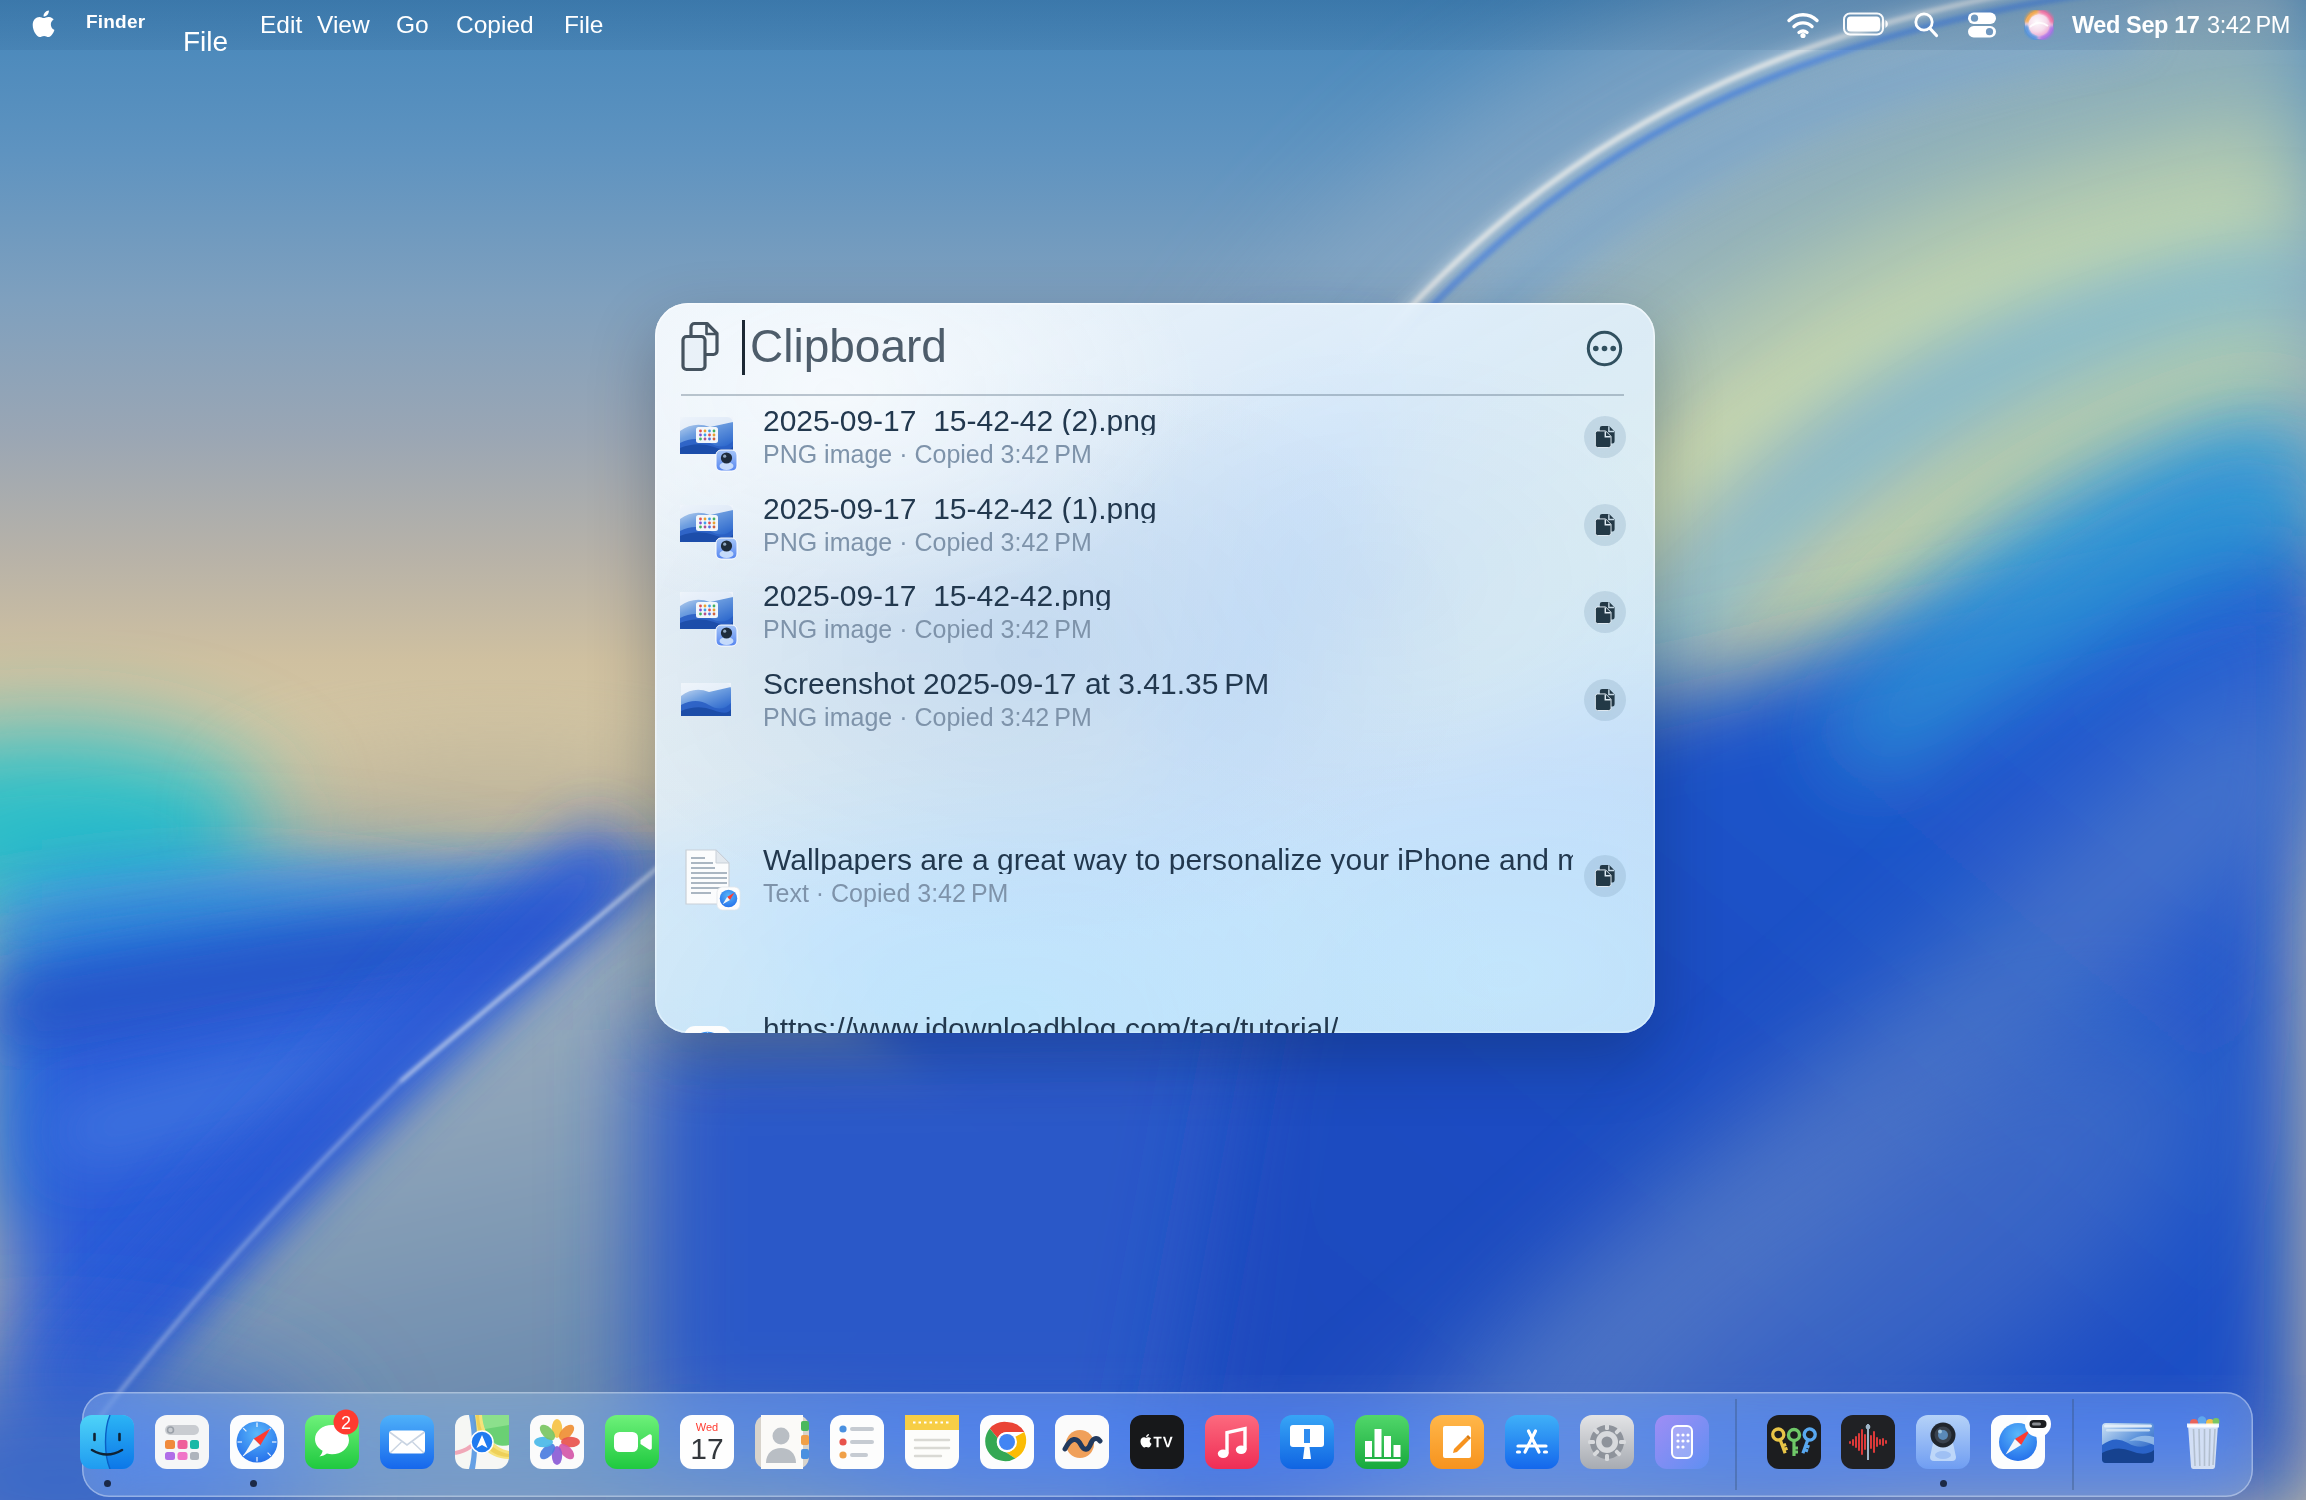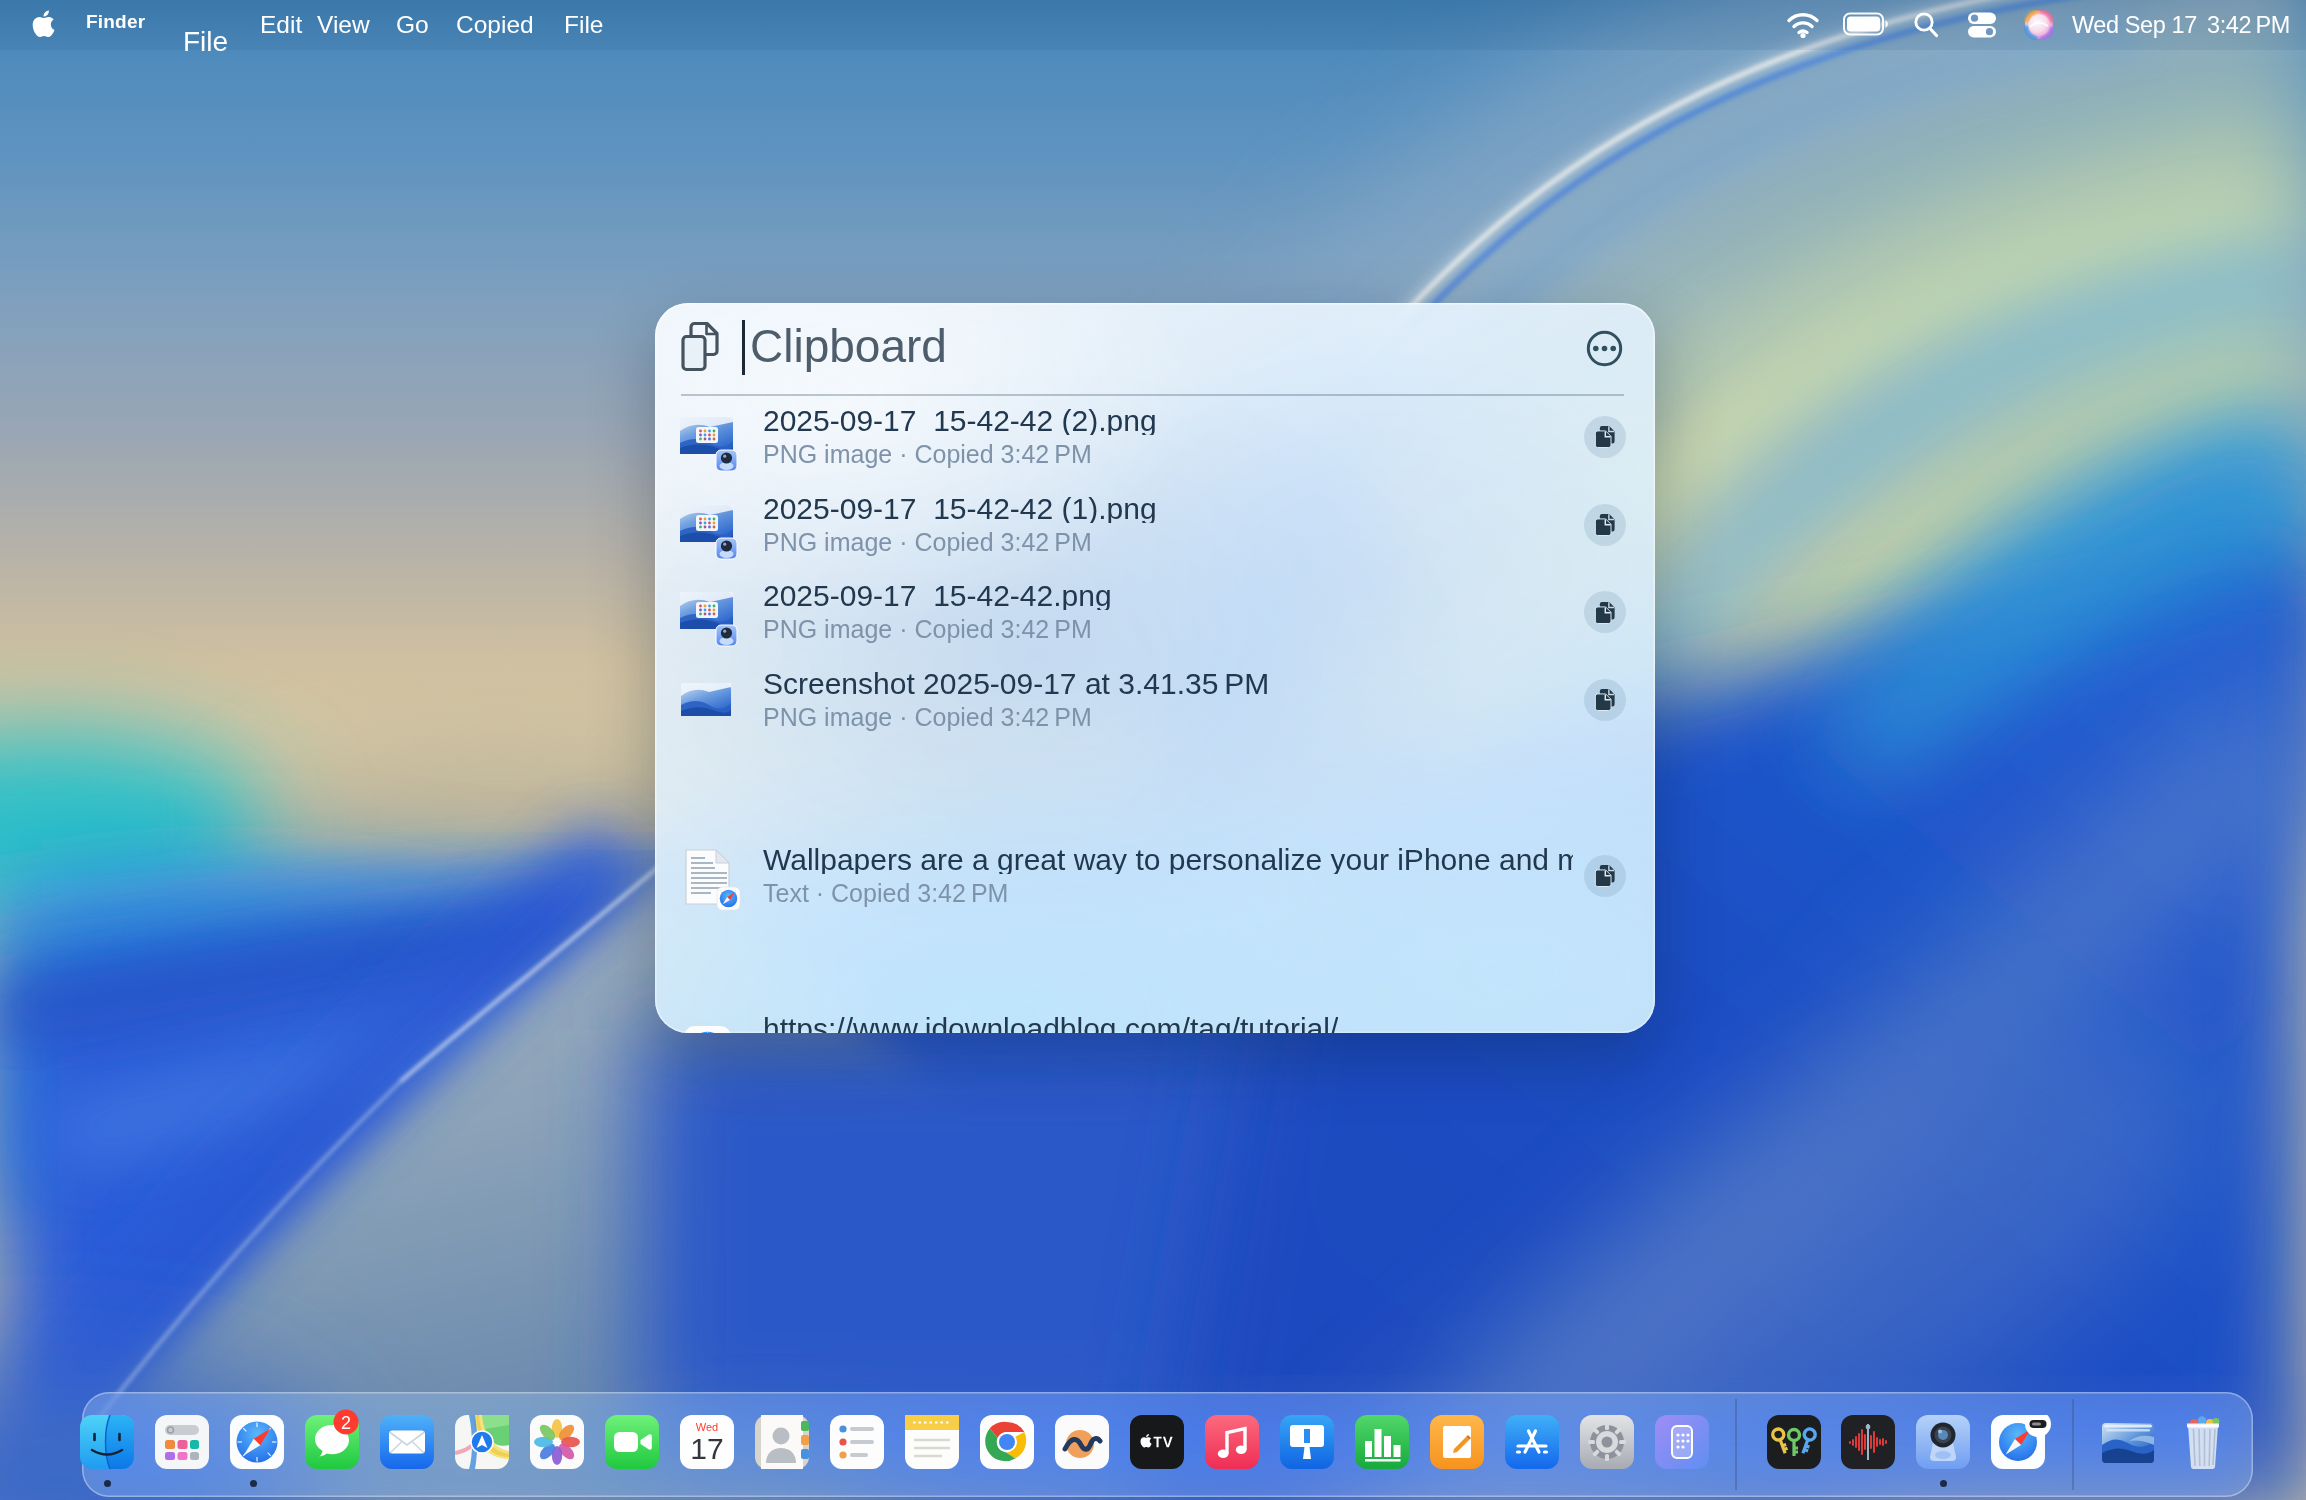--- a/index.html
+++ b/index.html
@@ -161,21 +161,21 @@
     <circle cx="15" cy="15" r="14" fill="url(#siri1)"></circle>
     <g filter="url(#sb)" stroke-linecap="round" fill="none">
       <path d="M3 11 A 13 13 0 0 1 13 1.6" stroke="#f2a23c" stroke-width="4.5"></path>
       <path d="M17 1.6 A 13 13 0 0 1 28 11.5" stroke="#ef6a9e" stroke-width="4.5"></path>
       <path d="M28 18 A 13 13 0 0 1 17.5 28.2" stroke="#a86ee8" stroke-width="4.5"></path>
       <path d="M12 28.2 A 13 13 0 0 1 2.2 17" stroke="#4a90e0" stroke-width="4.5"></path>
     </g>
     <circle cx="15" cy="15" r="10.5" fill="url(#siri1)"></circle>
     <path d="M6 17 Q 15 9 24 16" stroke="#ffffff" stroke-width="2" fill="none" opacity="0.85"></path>
   </svg>
-  <span class="abs" style="left:2072px;top:12px;font-size:23.5px;font-weight:400;letter-spacing:-0.4px;">Wed Sep 17</span>
+  <span class="abs" style="left:2072px;top:12px;font-size:23.5px;font-weight:700;letter-spacing:-0.4px;">Wed Sep 17</span>
   <span class="abs" style="left:2207px;top:12px;font-size:23.5px;font-weight:500;letter-spacing:-0.4px;">3:42 PM</span>
 </div>
 
 <div class="abs" id="popup" style="left:655px;top:303px;width:1000px;height:730px;border-radius:33px;
   background:linear-gradient(155deg, rgba(244,249,254,0.95) 0%, rgba(227,241,252,0.9) 40%, rgba(210,236,251,0.9) 100%);
   backdrop-filter: blur(36px) saturate(135%);
   box-shadow: 0 25px 65px rgba(8,25,55,0.30), inset 0 0 0 1.5px rgba(255,255,255,0.55);
   overflow:hidden;">
 
   <div class="abs" style="left:0;top:0;width:1000px;height:730px;

